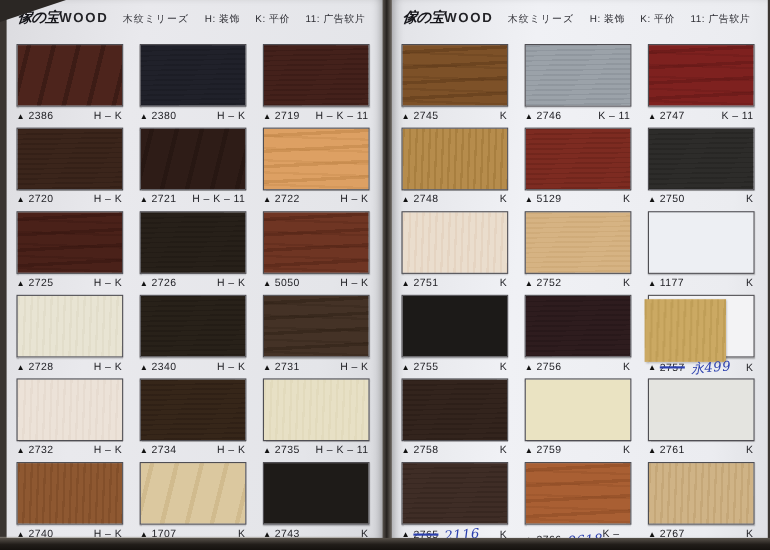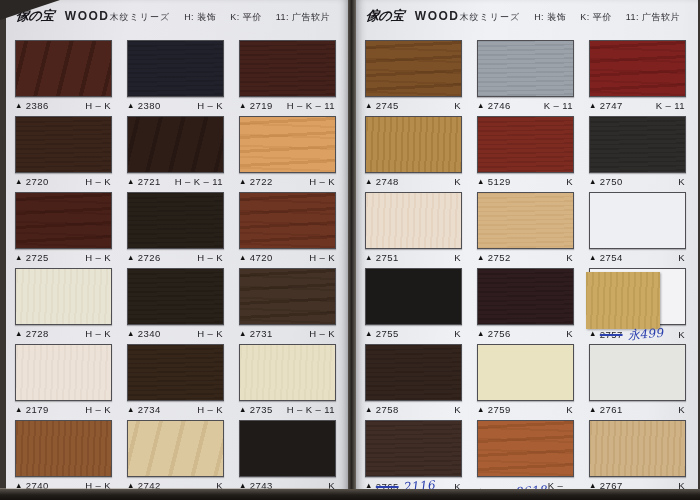--- a/index.html
+++ b/index.html
@@ -16,22 +16,22 @@
   .corner-tl{position:absolute;left:0;top:0;width:60px;height:20px;background:#2b2724;
              clip-path:polygon(0 0,100% 0,0 100%);}
   .bottom-edge{position:absolute;left:0;bottom:0;width:700px;height:11px;
                background:linear-gradient(#57514a,#211d19 55%,#15120f);}
   .under-sliver{position:absolute;left:0;bottom:7px;width:330px;height:5px;background:#a7a196;
                 opacity:.55;filter:blur(.4px);}
 
   .hdr{display:flex;align-items:baseline;height:26px;padding:7px 6px 0 10px;white-space:nowrap;}
   .logo{font-family:"DejaVu Serif",serif;font-style:italic;font-weight:bold;font-size:13px;
         color:#15151a;letter-spacing:-.5px;transform:skewX(-6deg);}
-  .brand{font-size:12px;font-weight:bold;color:#232327;letter-spacing:1.5px;margin-left:11px;}
-  .series{font-size:9px;color:#3a3a40;margin-left:0;letter-spacing:1px;font-family:Liberation Mono, monospace;}
+  .brand{font-size:12px;font-weight:bold;color:#232327;letter-spacing:1.5px;}
+  .series{font-size:9px;color:#3a3a40;margin-left:13px;letter-spacing:1px;font-family:Liberation Mono, monospace;}
   .leg{font-size:9px;color:#2e2e34;margin-left:14px;letter-spacing:.5px;}
 
   .grid{display:grid;grid-template-columns:repeat(3,1fr);column-gap:15px;row-gap:3px;
         grid-auto-rows:73px;padding:7px 12px 0 9px;}
   .cell{position:relative;}
   .swatch{position:relative;height:55px;border:1px solid #4f4e53;
           box-shadow:0 1px 1px rgba(0,0,0,.25);}
   .pastedbox{background:#f3f3f5;}
   .pasted-sample{position:absolute;left:-4px;top:3px;width:78%;height:104%;
                  box-shadow:1px 1px 2px rgba(0,0,0,.3);}
@@ -138,21 +138,21 @@
                 <span>2726</span>
               </span>
               <span class="code">H – K</span>
             </div>
           </div>
           <div class="cell">
             <div class="swatch" style="background: repeating-linear-gradient(177deg, transparent 0px, transparent 5px, rgba(73, 30, 17, 0.4) 5px, rgba(73, 30, 17, 0.4) 8px, transparent 8px, transparent 14px), repeating-linear-gradient(182deg, transparent 0px, transparent 9px, rgba(73, 30, 17, 0.22) 9px, rgba(73, 30, 17, 0.22) 11px), linear-gradient(rgb(111, 53, 35), rgb(111, 53, 35));"></div>
             <div class="lab">
               <span class="numwrap">
                 <span class="tri">▲</span>
-                <span>4720</span>
+                <span>5050</span>
               </span>
               <span class="code">H – K</span>
             </div>
           </div>
           <div class="cell">
             <div class="swatch" style="background: repeating-linear-gradient(92deg, rgba(214, 208, 185, 0.333) 0px, rgba(214, 208, 185, 0.333) 2px, transparent 2px, transparent 6px), linear-gradient(rgb(232, 228, 211), rgb(232, 228, 211));"></div>
             <div class="lab">
               <span class="numwrap">
                 <span class="tri">▲</span>
                 <span>2728</span>
@@ -178,21 +178,21 @@
                 <span>2731</span>
               </span>
               <span class="code">H – K</span>
             </div>
           </div>
           <div class="cell">
             <div class="swatch" style="background: repeating-linear-gradient(92deg, rgba(220, 206, 193, 0.333) 0px, rgba(220, 206, 193, 0.333) 2px, transparent 2px, transparent 6px), linear-gradient(rgb(236, 226, 216), rgb(236, 226, 216));"></div>
             <div class="lab">
               <span class="numwrap">
                 <span class="tri">▲</span>
-                <span>2179</span>
+                <span>2732</span>
               </span>
               <span class="code">H – K</span>
             </div>
           </div>
           <div class="cell">
             <div class="swatch" style="background: repeating-linear-gradient(179deg, rgba(35, 22, 15, 0.35) 0px, rgba(35, 22, 15, 0.35) 1.5px, transparent 1.5px, transparent 4.5px), linear-gradient(rgb(54, 38, 25), rgb(54, 38, 25));"></div>
             <div class="lab">
               <span class="numwrap">
                 <span class="tri">▲</span>
                 <span>2734</span>
@@ -218,21 +218,21 @@
                 <span>2740</span>
               </span>
               <span class="code">H – K</span>
             </div>
           </div>
           <div class="cell">
             <div class="swatch" style="background: repeating-linear-gradient(104deg, transparent 0px, transparent 8px, rgba(193, 167, 116, 0.4) 8px, rgba(193, 167, 116, 0.4) 12px, transparent 12px, transparent 22px), linear-gradient(rgb(219, 200, 159), rgb(219, 200, 159));"></div>
             <div class="lab">
               <span class="numwrap">
                 <span class="tri">▲</span>
-                <span>2742</span>
+                <span>1707</span>
               </span>
               <span class="code">K</span>
             </div>
           </div>
           <div class="cell">
             <div class="swatch" style="background: linear-gradient(rgb(30, 27, 24), rgb(30, 27, 24));"></div>
             <div class="lab">
               <span class="numwrap">
                 <span class="tri">▲</span>
                 <span>2743</span>
@@ -331,21 +331,21 @@
                 <span>2752</span>
               </span>
               <span class="code">K</span>
             </div>
           </div>
           <div class="cell">
             <div class="swatch" style="background: linear-gradient(rgb(237, 239, 243), rgb(237, 239, 243));"></div>
             <div class="lab">
               <span class="numwrap">
                 <span class="tri">▲</span>
-                <span>2754</span>
+                <span>1177</span>
               </span>
               <span class="code">K</span>
             </div>
           </div>
           <div class="cell">
             <div class="swatch" style="background: linear-gradient(rgb(28, 26, 24), rgb(28, 26, 24));"></div>
             <div class="lab">
               <span class="numwrap">
                 <span class="tri">▲</span>
                 <span>2755</span>

